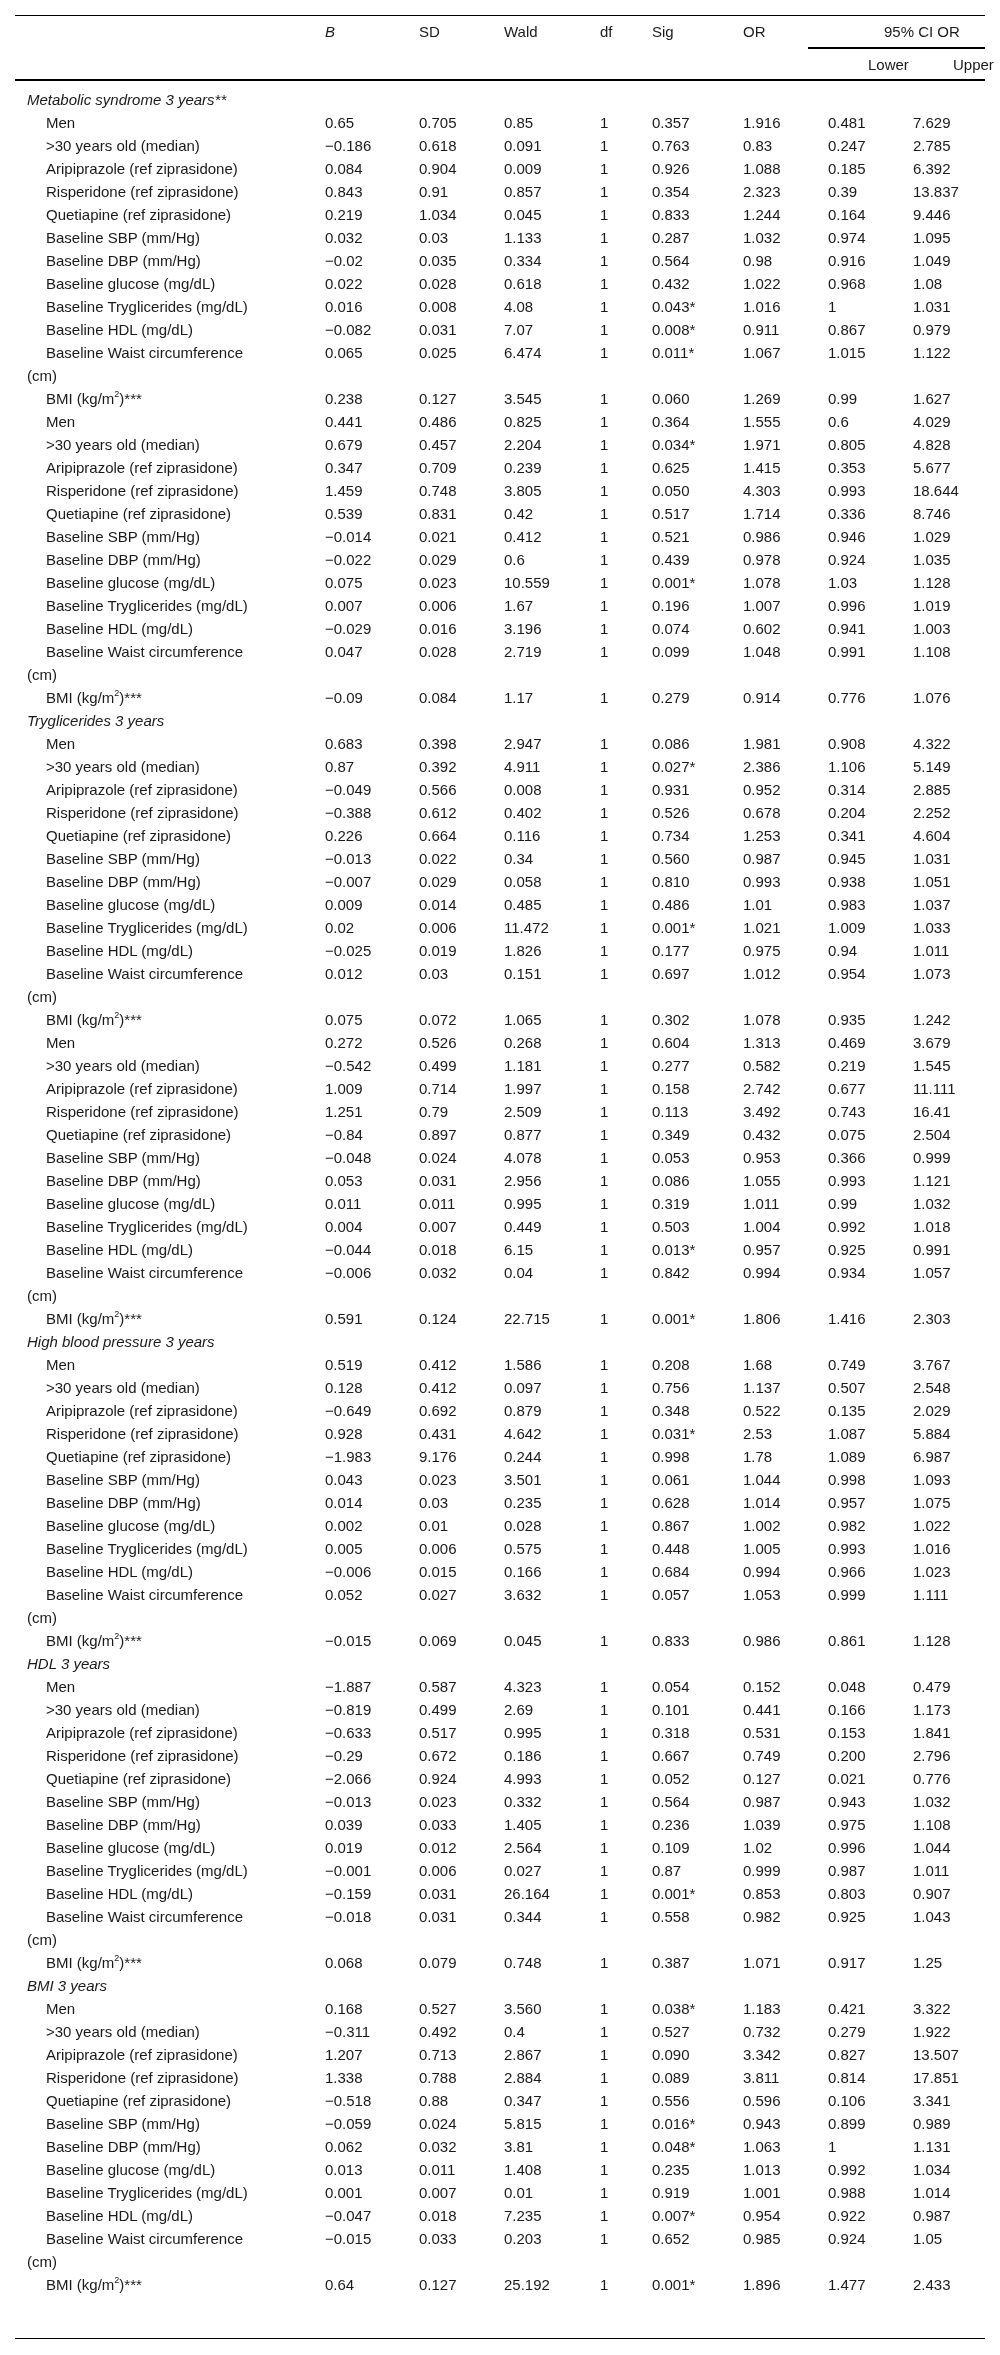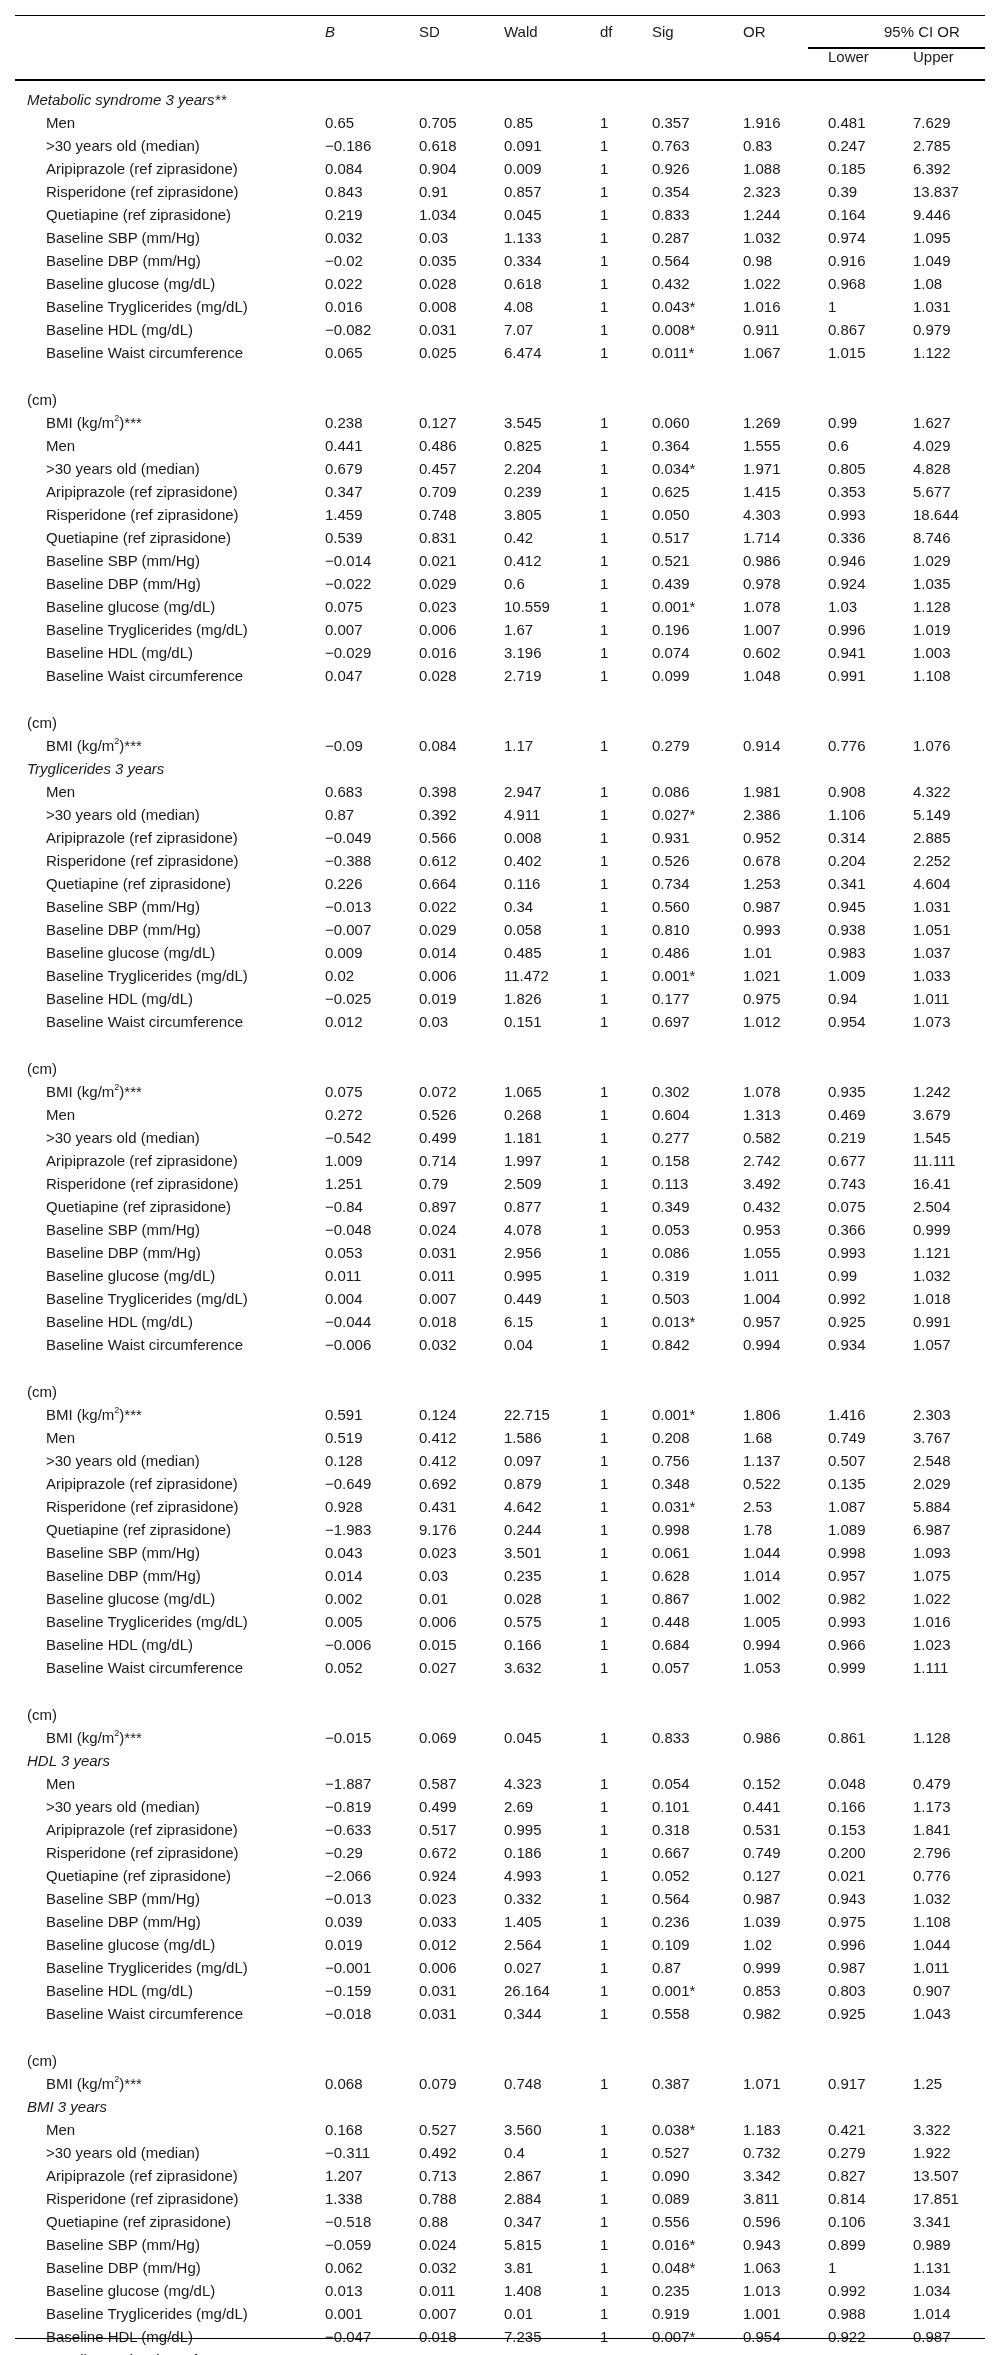--- a/index.html
+++ b/index.html
@@ -5,28 +5,28 @@
   html, body { margin: 0; padding: 0; background: #ffffff; }
   body {
     width: 1000px; height: 2355px; position: relative; overflow: hidden;
     font-family: "Liberation Sans", sans-serif; color: #1a1a1a; font-size: 15px;
   }
   .tbl { position: absolute; left: 15px; top: 0; width: 970px; }
   .rule-top { position: absolute; left: 0; width: 970px; top: 15px; border-top: 1px solid #000; }
   .rule-ci { position: absolute; left: 793px; width: 177px; top: 47px; border-top: 2px solid #000; }
   .rule-head { position: absolute; left: 0; width: 970px; top: 79px; border-top: 2px solid #000; }
   .hcell { position: absolute; top: 23px; line-height: 18px; white-space: nowrap; }
-  .hcell.sub { top: 48px; }
+  .hcell.sub { top: 56px; margin-left: 40px; }
   .hcell.italic { font-style: italic; }
   .body { position: absolute; left: 0; top: 88px; width: 970px; }
   .line { position: relative; height: 23px; line-height: 23px; white-space: nowrap; }
   .sec { font-style: italic; padding-left: 12px; }
   .row .lbl { position: absolute; left: 31px; }
   .row .c { position: absolute; }
-  .wrap { padding-left: 12px; margin-top: 24px; }
+  .wrap { padding-left: 12px; }
   .c0 { left: 310px; } .c1 { left: 404px; } .c2 { left: 489px; } .c3 { left: 585px; }
   .c4 { left: 637px; } .c5 { left: 728px; } .c6 { left: 813px; } .c7 { left: 898px; }
   sup { font-size: 9px; line-height: 0; position: relative; top: -1px; vertical-align: super; }
   .rule-bottom { position: absolute; left: 0; width: 970px; top: 2338px; border-top: 1px solid #000; }
 </style>
 </head>
 <body>
 
 <div class="tbl">
   <div class="rule-top"></div>
@@ -570,20 +570,21 @@
         <span class="lbl"><span>BMI (kg/m</span><sup>2</sup><span>)***</span></span>
         <span class="c c0">0.591</span>
         <span class="c c1">0.124</span>
         <span class="c c2">22.715</span>
         <span class="c c3">1</span>
         <span class="c c4">0.001*</span>
         <span class="c c5">1.806</span>
         <span class="c c6">1.416</span>
         <span class="c c7">2.303</span>
       </div>
+      <div class="line sec">High blood pressure 3 years</div>
       <div class="line row">
         <span class="lbl"><span>Men</span></span>
         <span class="c c0">0.519</span>
         <span class="c c1">0.412</span>
         <span class="c c2">1.586</span>
         <span class="c c3">1</span>
         <span class="c c4">0.208</span>
         <span class="c c5">1.68</span>
         <span class="c c6">0.749</span>
         <span class="c c7">3.767</span>

